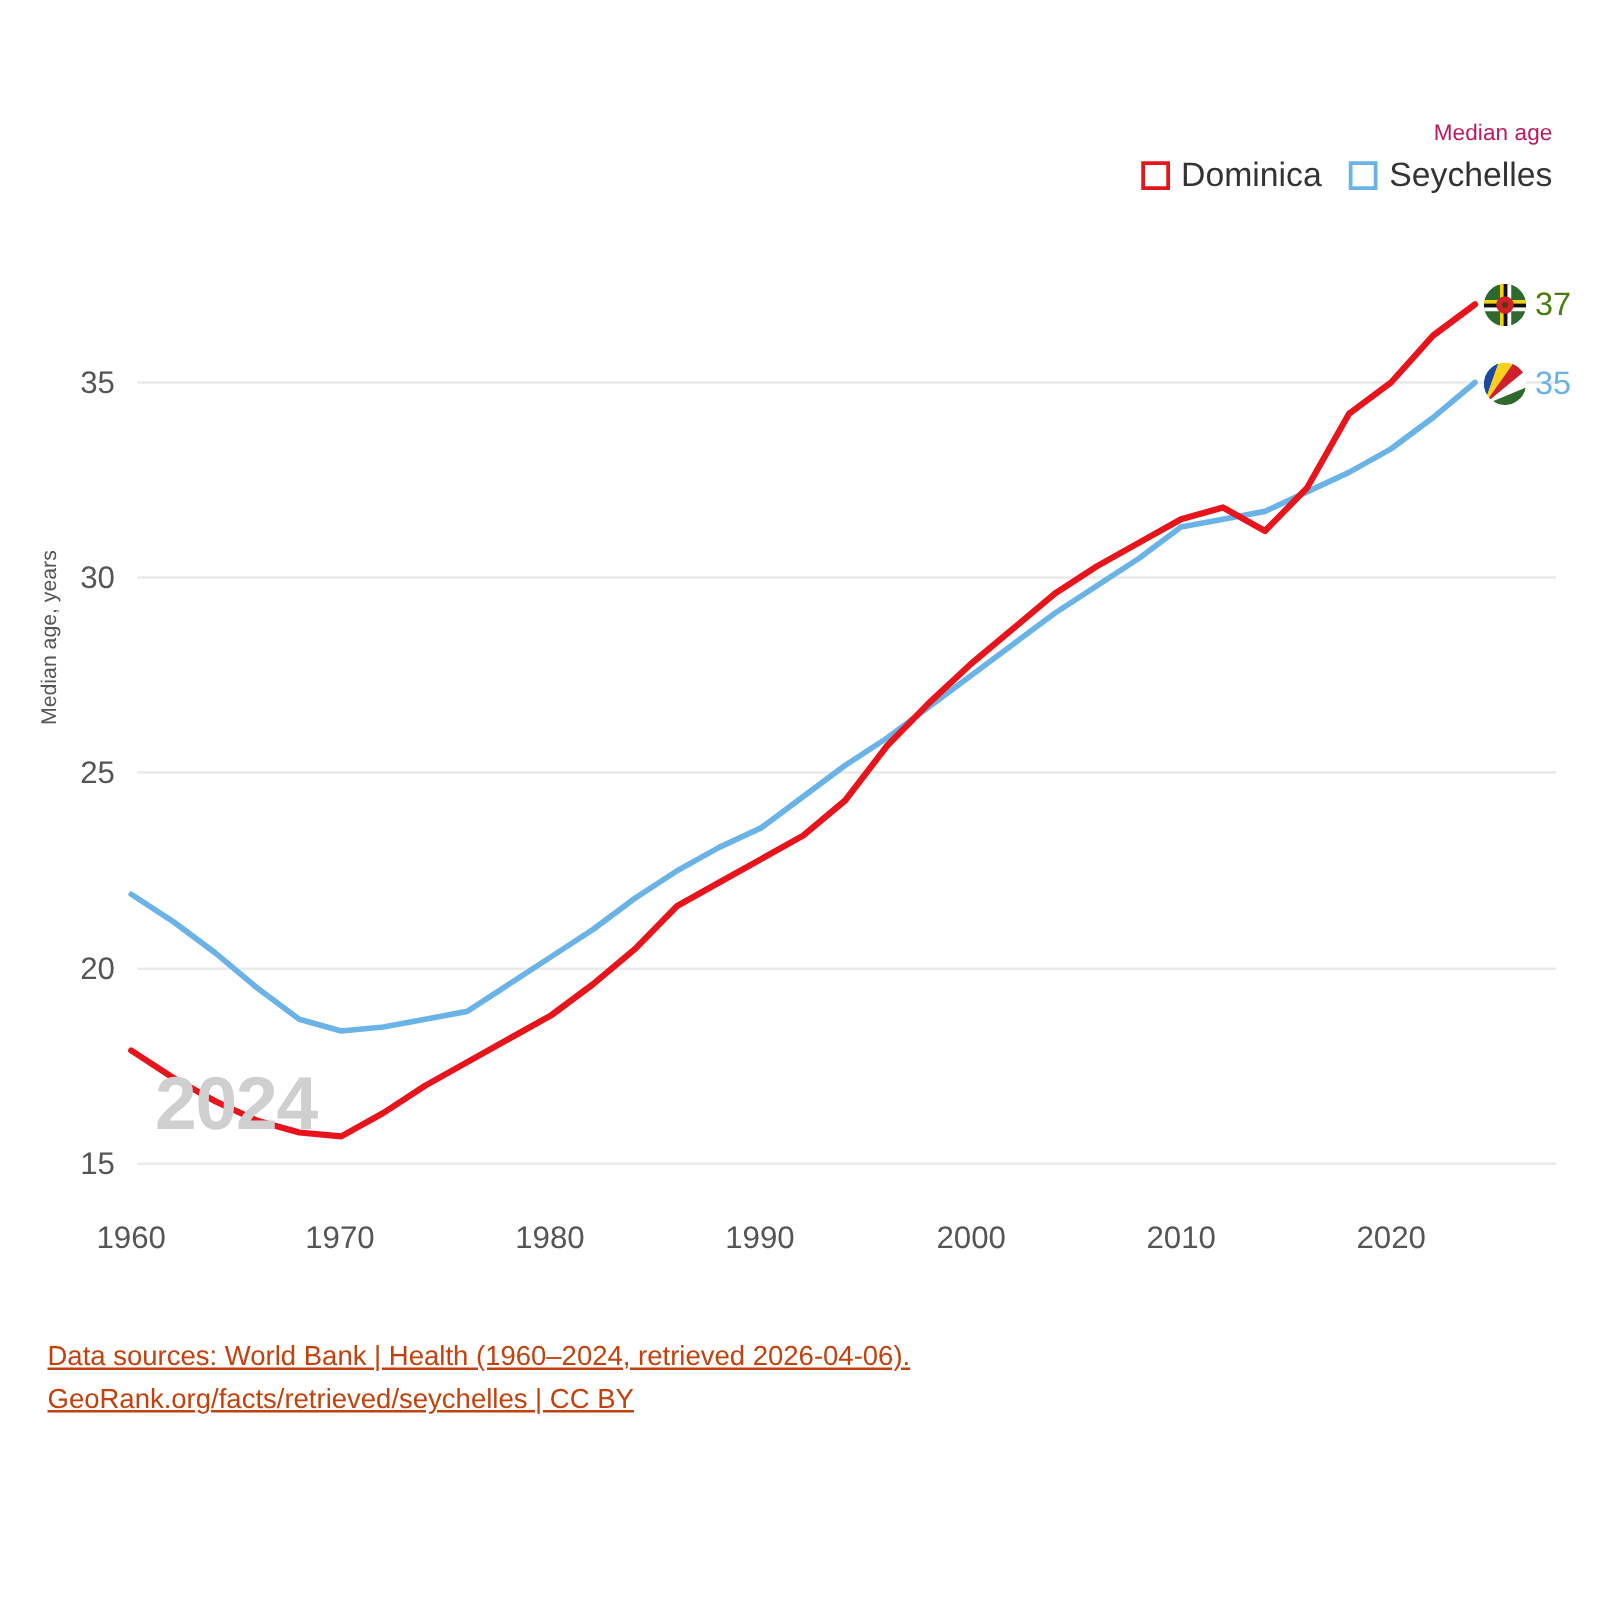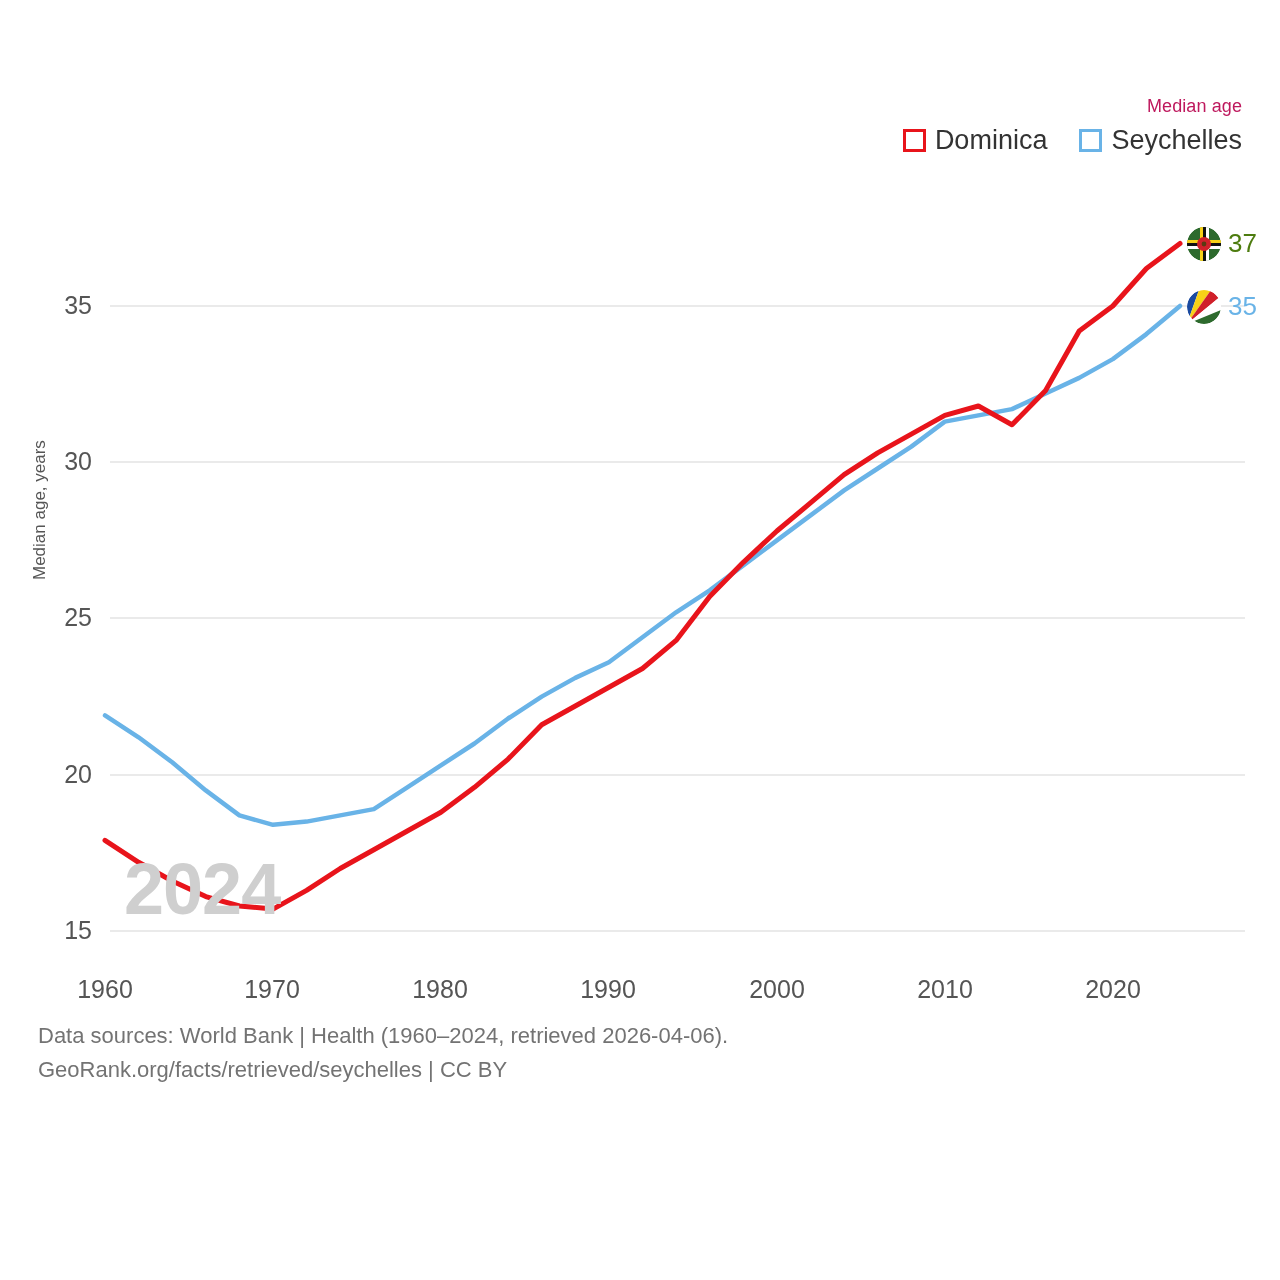--- a/index.html
+++ b/index.html
@@ -38,21 +38,21 @@
     font-size: 18px;
     color: #be185d;
     margin-bottom: 8px;
     letter-spacing: 0.1px;
   }
   .legend-items {
     display: flex;
     flex-direction: row;
     align-items: center;
     justify-content: flex-end;
-    gap: 32px;
+    gap: 22px;
   }
   .legend-item {
     display: flex;
     flex-direction: row;
     align-items: center;
     gap: 9px;
   }
   .legend-swatch {
     width: 23px;
     height: 23px;
@@ -74,21 +74,21 @@
     transform-origin: left top;
     font-size: 17px;
     color: #555;
     white-space: nowrap;
   }
   
   .watermark {
     position: absolute;
     left: 124px;
     top: 848px;
-    font-size: 72px;
+    font-size: 60px;
     font-weight: bold;
     color: #cfcfcf;
     letter-spacing: -1px;
   }
   
   .end-label {
     position: absolute;
     font-size: 26px;
     font-weight: normal;
   }
@@ -101,24 +101,25 @@
     height: 34px;
     border-radius: 50%;
     overflow: hidden;
   }
   .flag-dominica { left: 1187px; top: 227px; }
   .flag-seychelles { left: 1187px; top: 290px; }
   
   .footer {
     position: absolute;
     left: 38px;
-    top: 1019px;
+    top: 1068px;
     font-size: 22px;
-    color: #737373;
+    color: #c2410c;
     line-height: 1.55;
+    text-decoration: underline;
   }
   .footer div { white-space: nowrap; }
   .tick-label-y {
     font-size: 25px;
     fill: #555;
   }
   .tick-label-x {
     font-size: 25px;
     fill: #555;
   }

